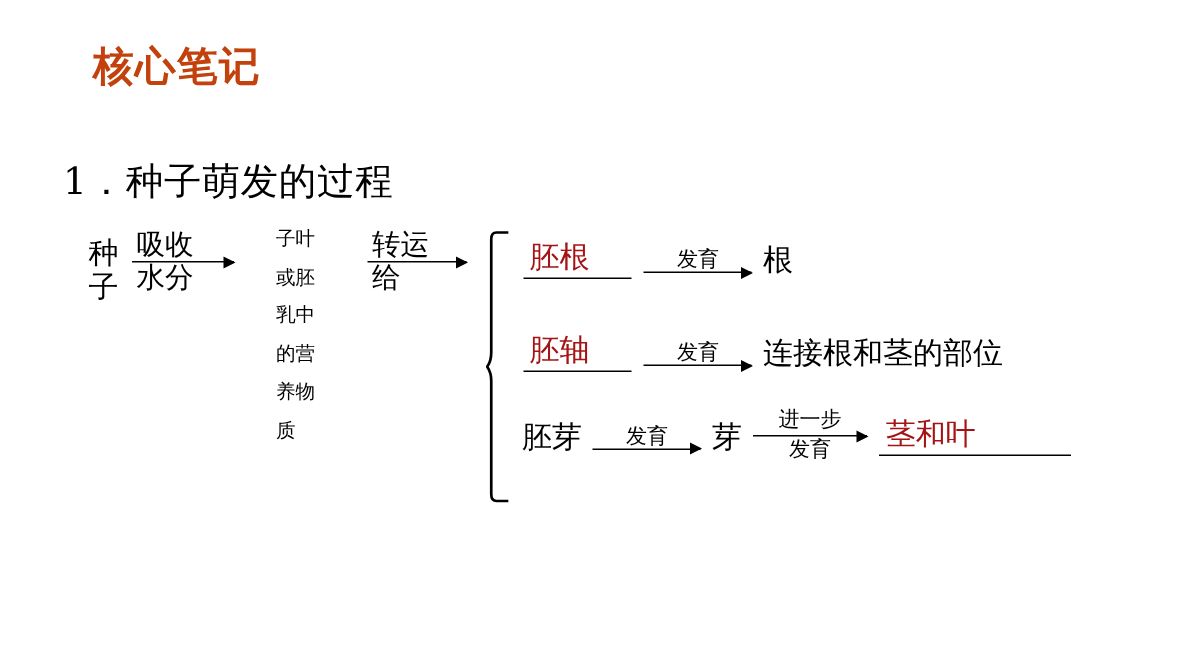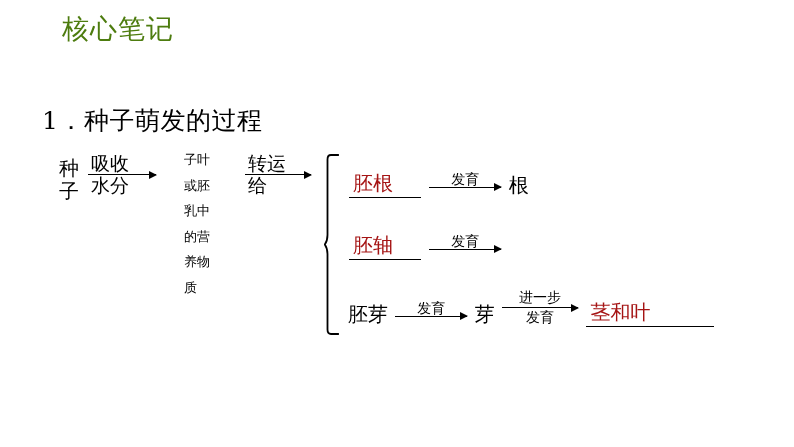--- a/index.html
+++ b/index.html
@@ -10,26 +10,26 @@
     font-family:"DejaVu Serif","Liberation Serif",serif;
     color:#000000;
     overflow:hidden;
     position:relative;
   }
   .page{position:absolute;inset:0;}
 
   
   .slide-title{
     position:absolute;
-    left:62px; top:12px;
+    left:62px; top:28px;
     font-size:27px;
     line-height:34px;
     letter-spacing:1px;
-    color:#4d7c0f;
-    font-weight:400;
+    color:#c2410c;
+    font-weight:700;
     font-family:"DejaVu Sans","Liberation Sans",sans-serif;
     white-space:nowrap;
   }
 
   
   .section-heading{
     position:absolute;
     left:42px; top:108px;
     font-size:25px;
     line-height:26px;
@@ -110,26 +110,25 @@
   .branch{
     position:absolute;
     left:348px;
     font-size:20px;
     line-height:24px;
     white-space:nowrap;
     height:30px;
   }
   #branch-1{top:14px;}
   #branch-2{top:76px;}
-  #branch-3{top:143px;}
+  #branch-3{top:126px;}
 
   .branch .cell{
     display:inline-block;
     vertical-align:middle;
-    margin-top:12px;
   }
   .term-red{
     color:#A51414;
     display:inline-block;
   }
   .blank-underline{
     display:inline-block;
     border-bottom:1.6px solid #000;
     padding:0 4px 2px 4px;
     margin:0 1px;
@@ -225,20 +224,21 @@
     </div>
 
     <div class="branch" id="branch-2">
       <span class="cell blank-underline wide">
         <span class="term-red">胚轴</span>
       </span>
       <span class="iarrow up w1">
         <span class="top">发育</span>
         <span class="line"></span>
       </span>
+      <span class="cell term-black">连接根和茎的部位</span>
     </div>
 
     <div class="branch" id="branch-3">
       <span class="cell term-black">胚芽</span>
       <span class="iarrow up w1">
         <span class="top">发育</span>
         <span class="line"></span>
       </span>
       <span class="cell term-black">芽</span>
       <span class="iarrow w2">

